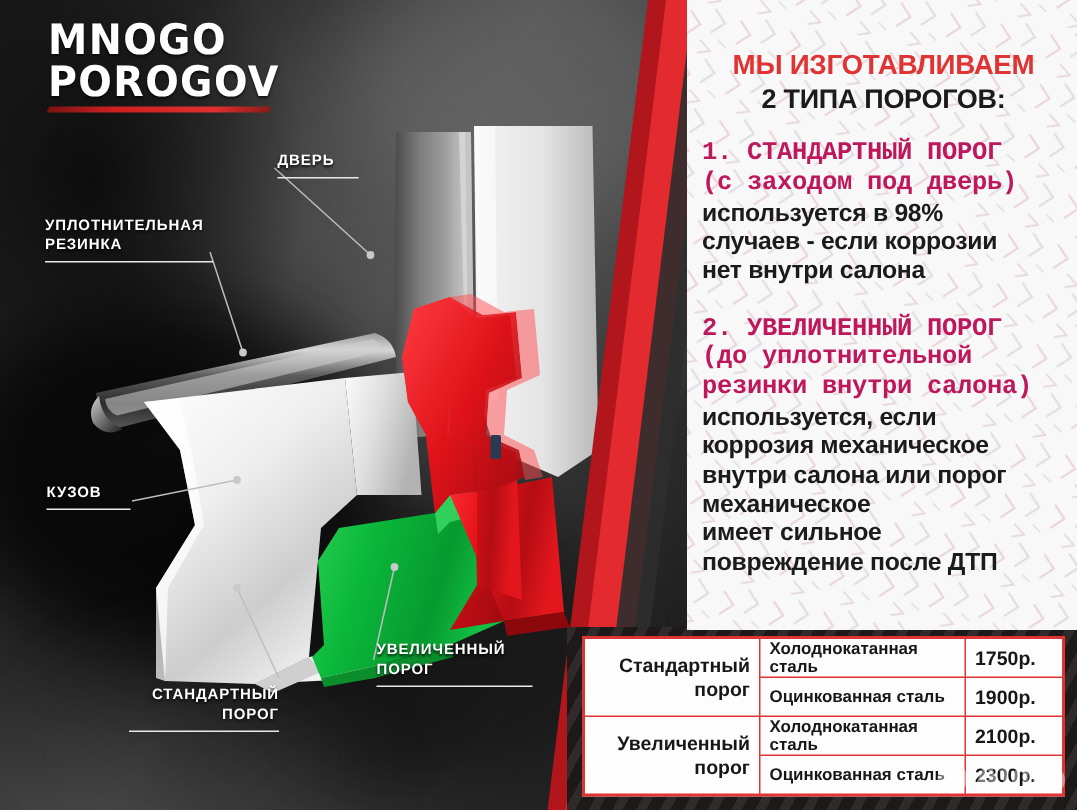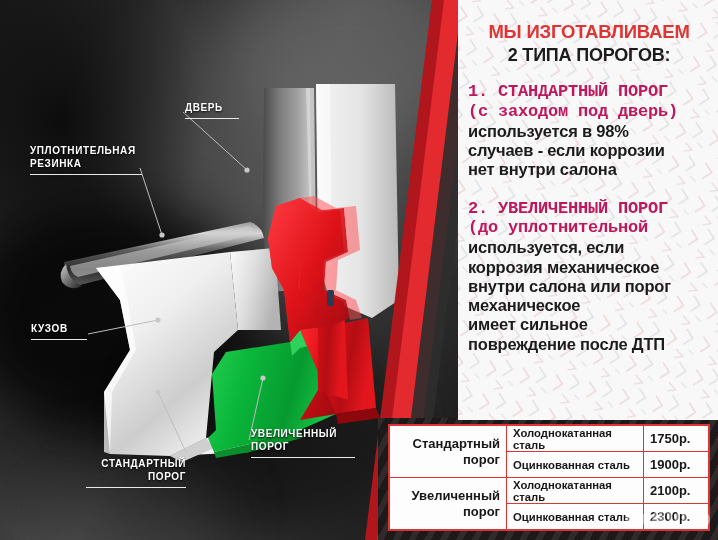--- a/index.html
+++ b/index.html
@@ -103,20 +103,21 @@
     z-index: 30;
     overflow: hidden;
     background: #f7f6f6;
   }
   .pattern { position:absolute; left:0; top:0; width:100%; height:100%; opacity:.55; }
   .text-inner {
     position: relative;
     z-index: 2;
     padding: 22px 8px 0 10px;
     color: #1b1b1b;
+    margin-top: 11px;
   }
   .head-red {
     color: #e03434;
     font-weight: bold;
     font-size: 18.5px;
     letter-spacing: -0.2px;
     text-align: center;
     line-height: 1.12;
   }
   .head-black {
@@ -225,20 +226,25 @@
 
 <div id="ad">
 
   <div class="photo-panel">
     <div class="photo-blob blob-a"></div>
     <div class="photo-blob blob-b"></div>
     <div class="photo-blob blob-c"></div>
     <div class="photo-blob blob-d"></div>
   </div>
 
+  <div class="logo">
+    <div class="logo-line logo-1">MNOGO</div>
+    <div class="logo-line logo-2">POROGOV</div>
+    <div class="logo-bar"></div>
+  </div>
 
   <svg class="diagram" viewBox="0 0 470 540">
     <defs>
       <linearGradient id="gSeal" x1="0" y1="0" x2="0" y2="1">
         <stop offset="0%" stop-color="#9a9a9a"></stop>
         <stop offset="18%" stop-color="#d6d6d6"></stop>
         <stop offset="45%" stop-color="#5d5d5d"></stop>
         <stop offset="75%" stop-color="#2b2b2b"></stop>
         <stop offset="100%" stop-color="#565656"></stop>
       </linearGradient>
@@ -403,20 +409,21 @@
         <div class="b-red">1. СТАНДАРТНЫЙ ПОРОГ</div>
         <div class="b-red">(с заходом под дверь)</div>
         <div class="b-black">используется в 98%</div>
         <div class="b-black">случаев - если коррозии</div>
         <div class="b-black">нет внутри салона</div>
       </div>
 
       <div class="block-2">
         <div class="b-red">2. УВЕЛИЧЕННЫЙ ПОРОГ</div>
         <div class="b-red">(до уплотнительной</div>
+        <div class="b-red">резинки внутри салона)</div>
         <div class="b-black">используется, если</div>
         <div class="b-black">коррозия механическое</div>
         <div class="b-black">внутри салона или порог</div>
         <div class="b-black">механическое</div>
         <div class="b-black">имеет сильное</div>
         <div class="b-black">повреждение после ДТП</div>
       </div>
     </div>
   </div>
 

